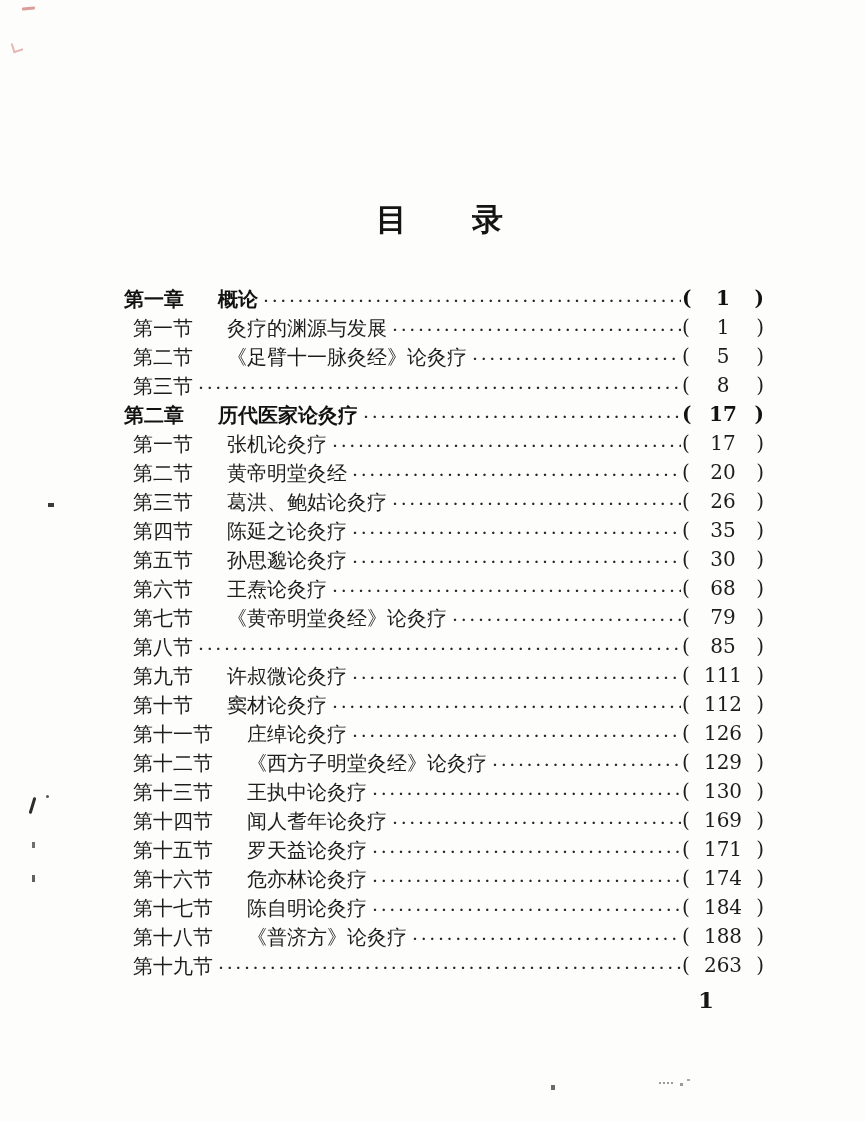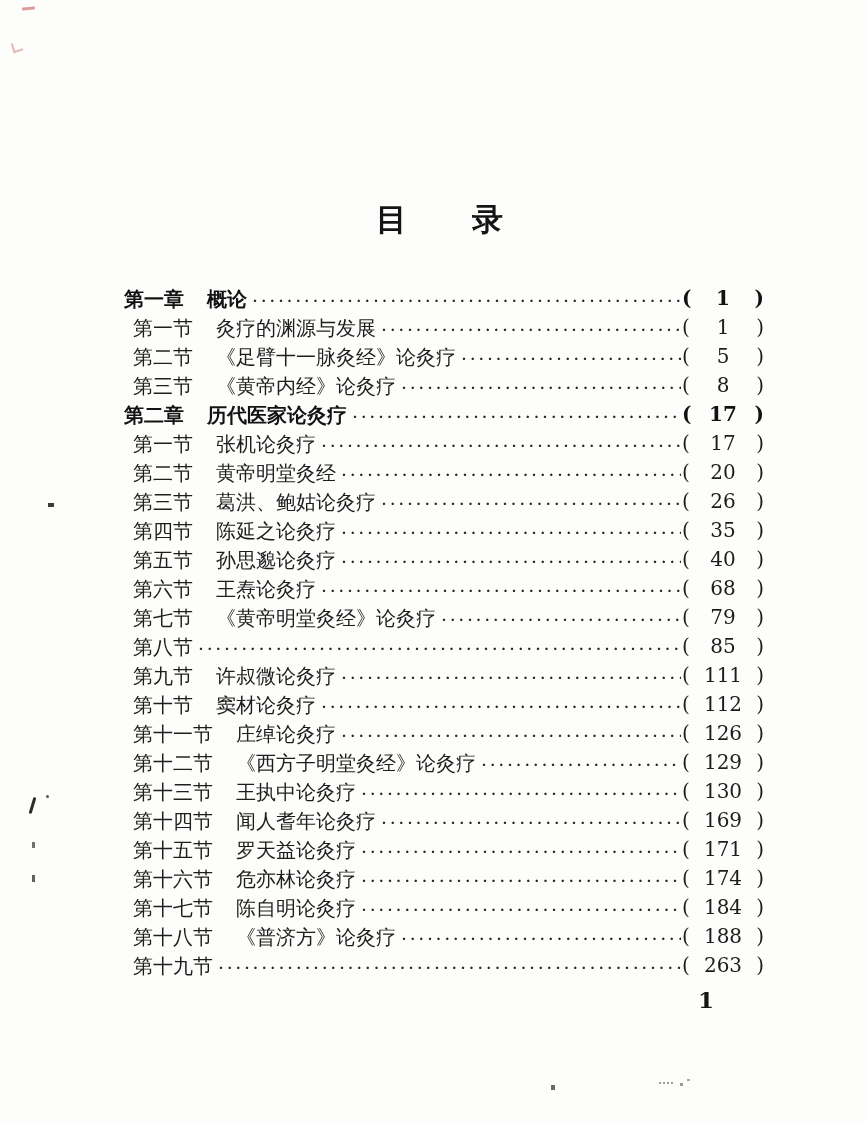--- a/index.html
+++ b/index.html
@@ -16,21 +16,21 @@
     white-space:pre;letter-spacing:1px;color:#141414;
   }
   .toc{position:absolute;left:124px;top:286px;width:640px;}
   .row{
     display:flex;align-items:flex-start;height:29px;
     font-size:20px;white-space:nowrap;color:#1d1d1d;
   }
   .row.chapter{font-weight:700;color:#121212;}
   .row .label{flex:none;}
   .row.section .label{margin-left:9px;}
-  .row .etitle{flex:none;margin-left:23px;font-family:Liberation Serif, serif;}
+  .row .etitle{flex:none;margin-left:34px;font-family:Liberation Serif, serif;}
   .leader{
     flex:1;overflow:hidden;margin-left:5px;margin-right:1px;
     font-weight:400;font-size:19px;letter-spacing:2.6px;color:#262626;
     line-height:29px;
   }
   .leader::after{content:"·············································································································································";}
   .pageno{flex:none;width:82px;display:flex;justify-content:space-between;font-size:20px;}
   .pageno .num{flex:1;text-align:center;}
   .folio{position:absolute;left:698px;top:986px;font-size:23px;font-weight:700;color:#161616;}
   
@@ -83,21 +83,20 @@
     <span class="leader"></span>
     <span class="pageno">
           <span class="p">(</span>
           <span class="num">5</span>
           <span class="p">)</span>
         </span>
   </div>
 
   <div class="row section">
     <span class="label">第三节</span>
-    <span class="etitle">《黄帝内经》论灸疗</span>
     <span class="leader"></span>
     <span class="pageno">
           <span class="p">(</span>
           <span class="num">8</span>
           <span class="p">)</span>
         </span>
   </div>
 
   <div class="row chapter">
     <span class="label">第二章</span>
@@ -153,21 +152,21 @@
           <span class="p">)</span>
         </span>
   </div>
 
   <div class="row section">
     <span class="label">第五节</span>
     <span class="etitle">孙思邈论灸疗</span>
     <span class="leader"></span>
     <span class="pageno">
           <span class="p">(</span>
-          <span class="num">40</span>
+          <span class="num">30</span>
           <span class="p">)</span>
         </span>
   </div>
 
   <div class="row section">
     <span class="label">第六节</span>
     <span class="etitle">王焘论灸疗</span>
     <span class="leader"></span>
     <span class="pageno">
           <span class="p">(</span>

